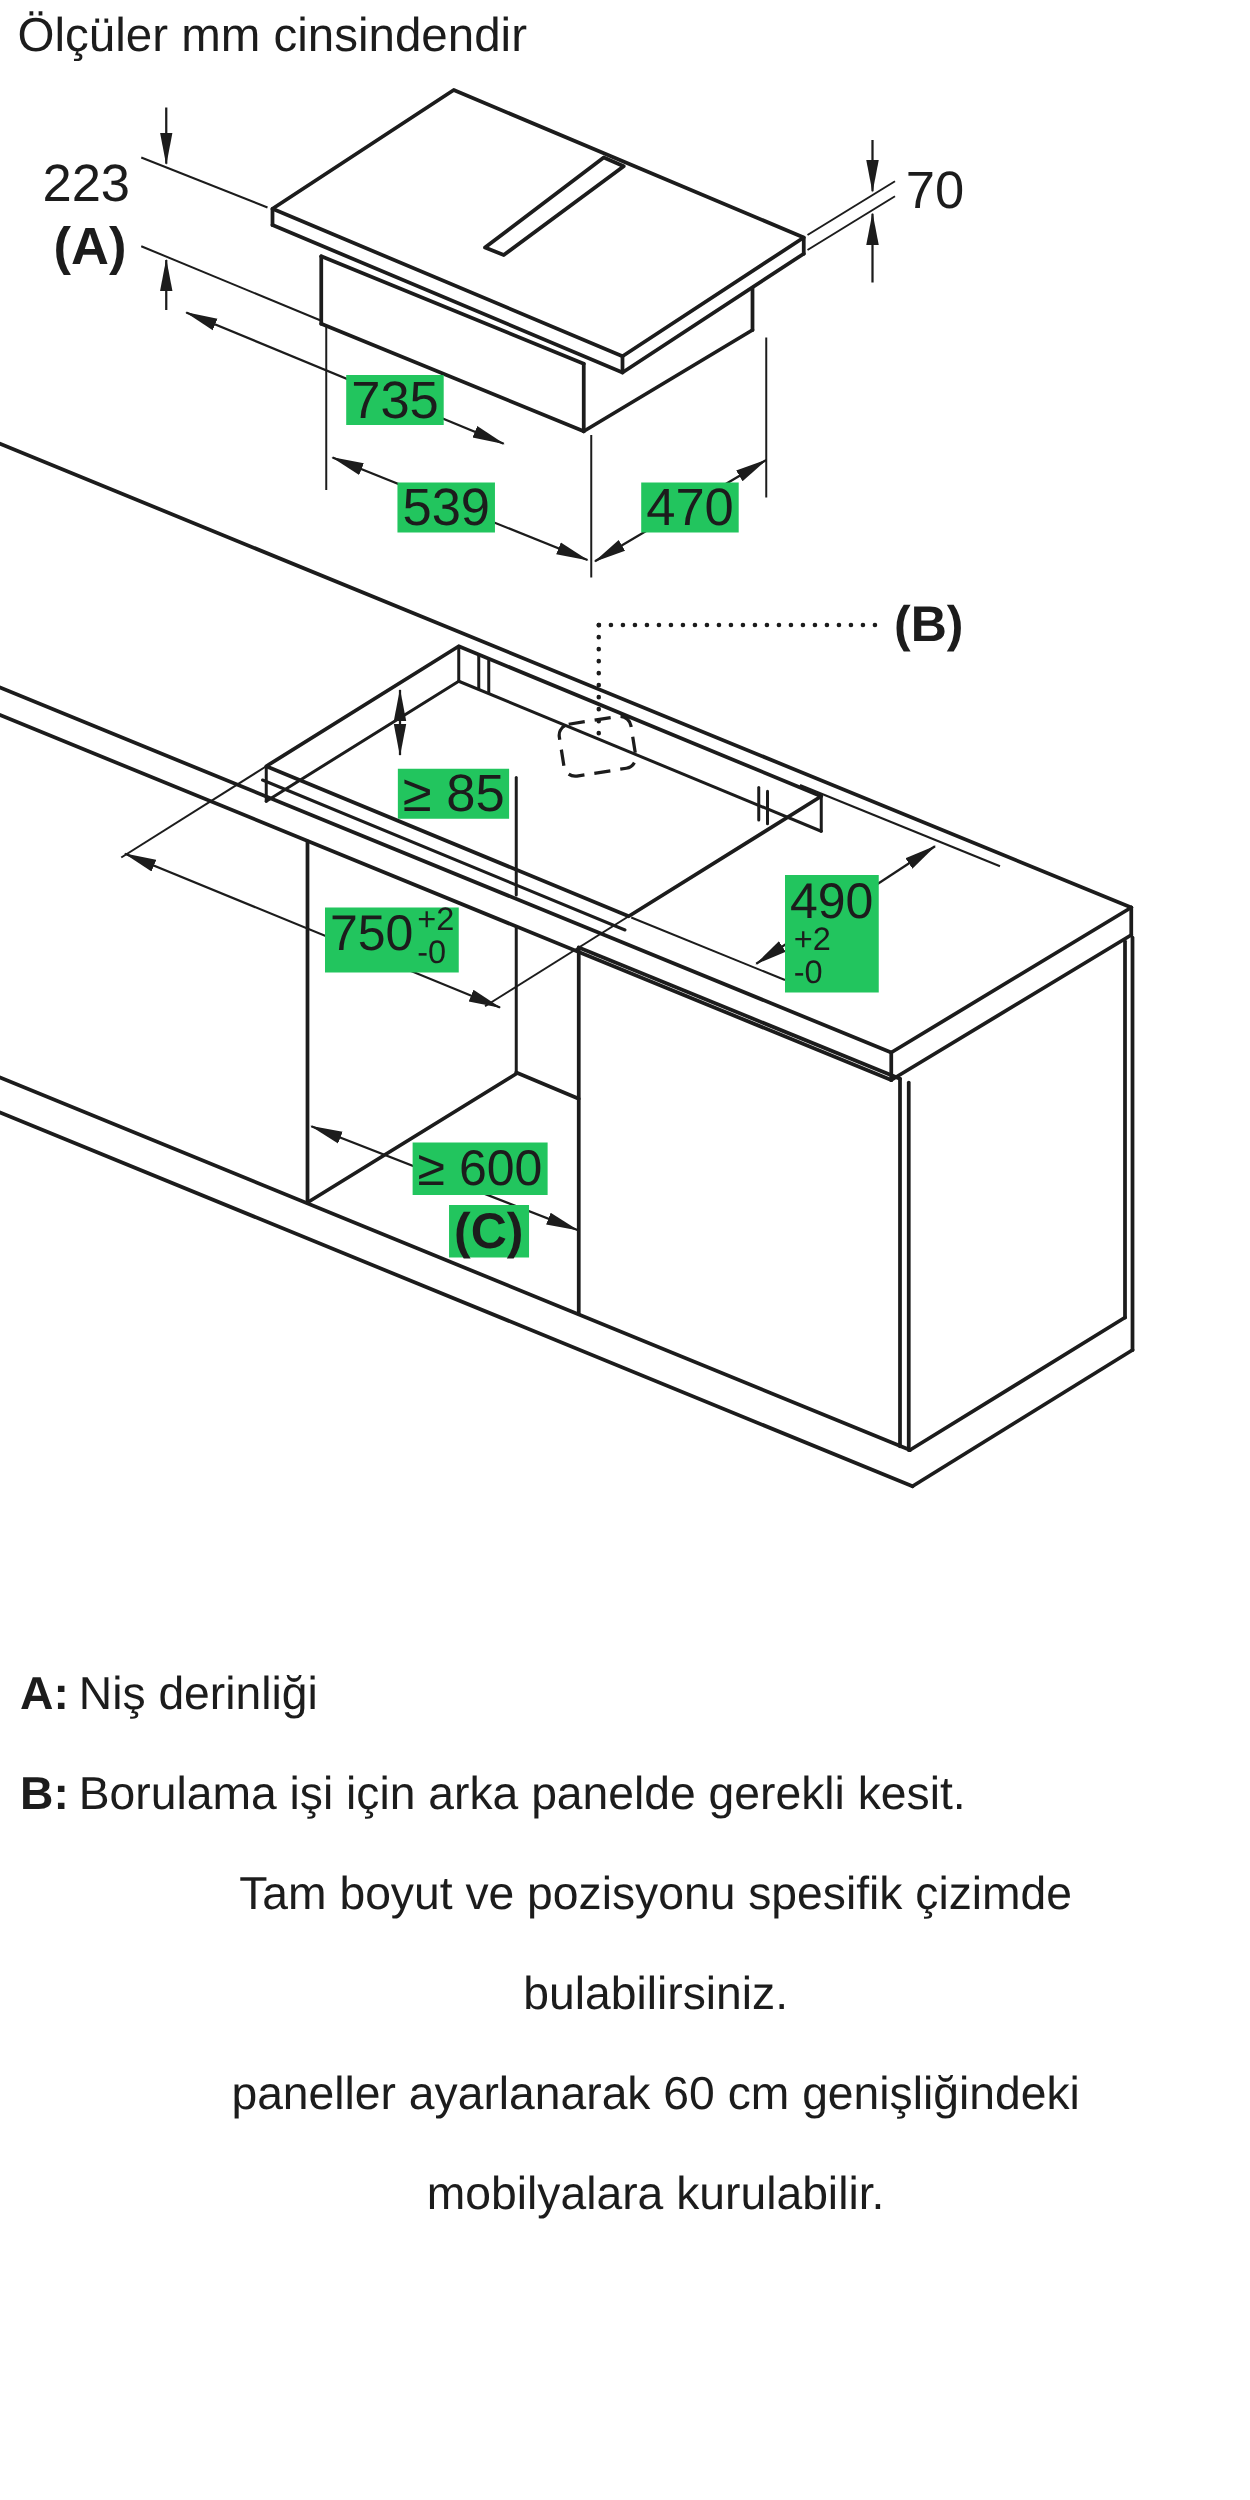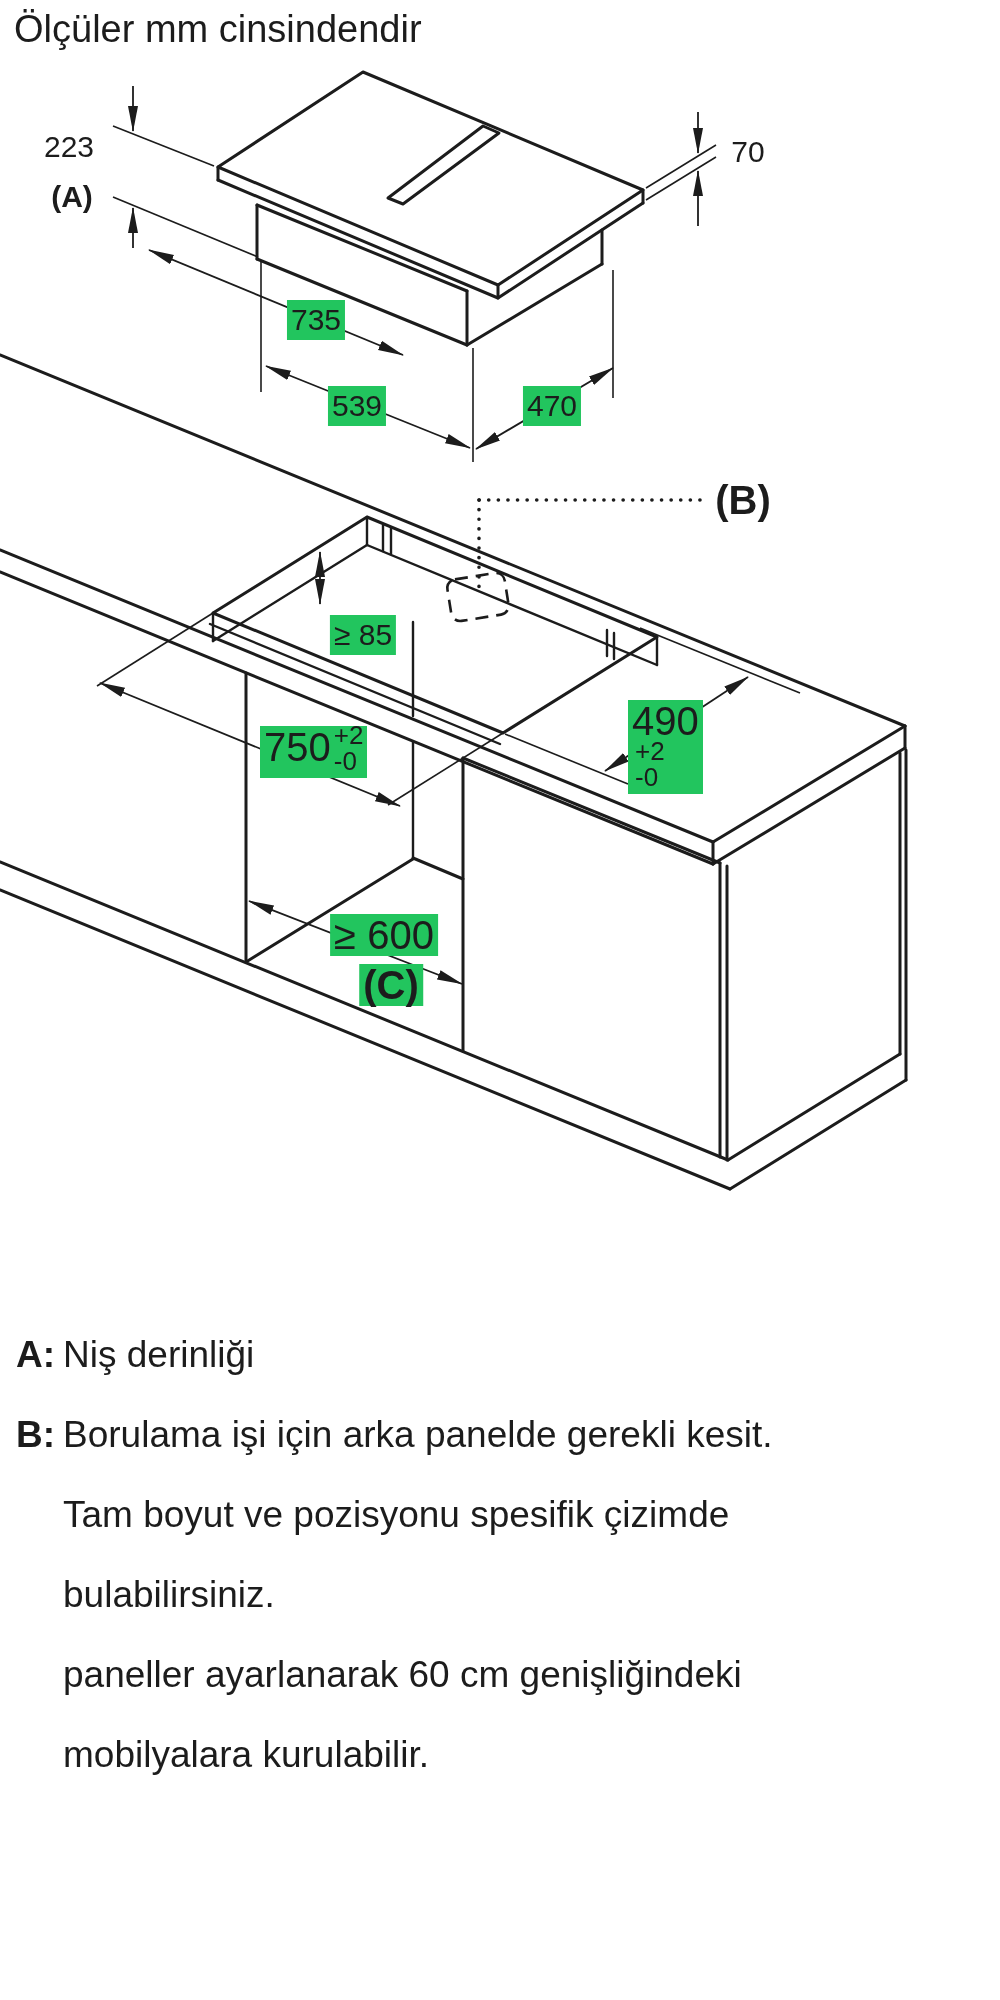--- a/index.html
+++ b/index.html
@@ -8,30 +8,30 @@
   svg{position:absolute;left:0;top:0;}
   .ol{stroke:#1c1c1c;stroke-width:3;fill:none;stroke-linejoin:round;stroke-linecap:round;}
   .ol2{stroke:#1c1c1c;stroke-width:2.4;fill:none;stroke-linejoin:round;stroke-linecap:round;}
   .dl{stroke:#1c1c1c;stroke-width:1.8;fill:none;}
   .th{stroke:#1c1c1c;stroke-width:1.6;fill:none;}
   .dotted{stroke:#1c1c1c;stroke-width:3.6;fill:none;stroke-linecap:round;stroke-dasharray:0.1 9.5;}
   .dashed{stroke:#1c1c1c;stroke-width:2.6;fill:none;stroke-dasharray:13 8;}
   .lbl{position:absolute;white-space:nowrap;color:#1c1c1c;}
   .ctr{transform:translate(-50%,-50%);}
   .bgw{background:#22c55e;padding:0 4px;}
-  .fs38{font-size:30px;line-height:40px;}
+  .fs38{font-size:42px;line-height:40px;}
   .fs40{font-size:40px;line-height:42px;}
   .bold{font-weight:700;}
   .tolwrap{display:inline-flex;align-items:flex-start;}
   .tolmain{font-size:40px;line-height:42px;}
   .tolstack{display:inline-flex;flex-direction:column;margin-left:3px;font-size:26px;line-height:26px;transform:translateY(-4px);}
   #title{position:absolute;left:14px;top:8px;font-size:38px;}
   #notes{position:absolute;left:16px;top:1298px;width:970px;font-size:37px;line-height:46px;}
   .note-line{white-space:nowrap;margin-top:34px;}
-  .note-cont{margin-left:47px;}
+  .note-cont{margin-left:47px;text-align:center;}
   .nlab{font-weight:700;display:inline-block;min-width:47px;}
 </style>
 </head>
 <body>
 
 <div id="stage">
 
   <svg width="1000" height="1300" viewBox="0 0 1000 1300">
     <defs>
       <marker id="ah" viewBox="0 0 26 12" refX="25" refY="6" markerWidth="26" markerHeight="12" markerUnits="userSpaceOnUse" orient="auto-start-reverse">

